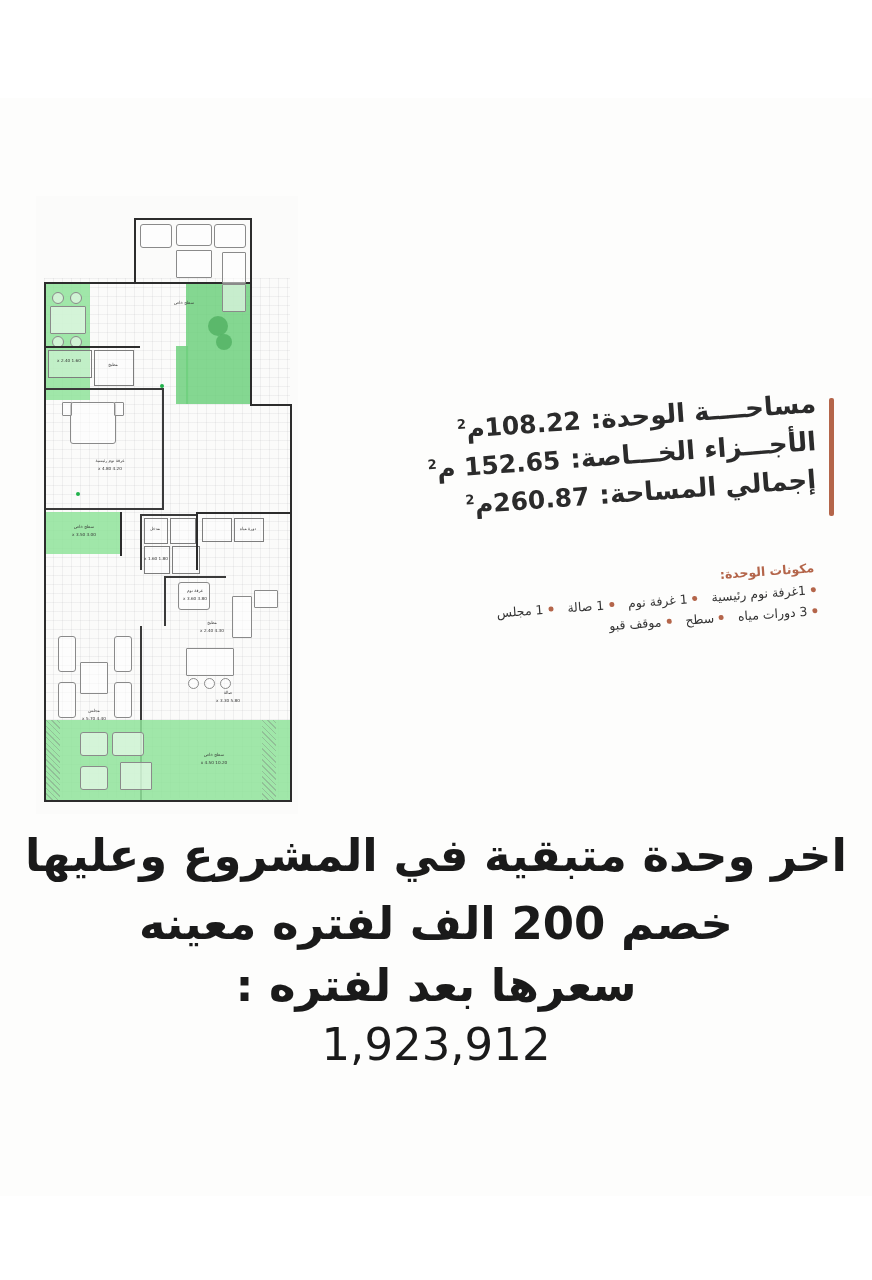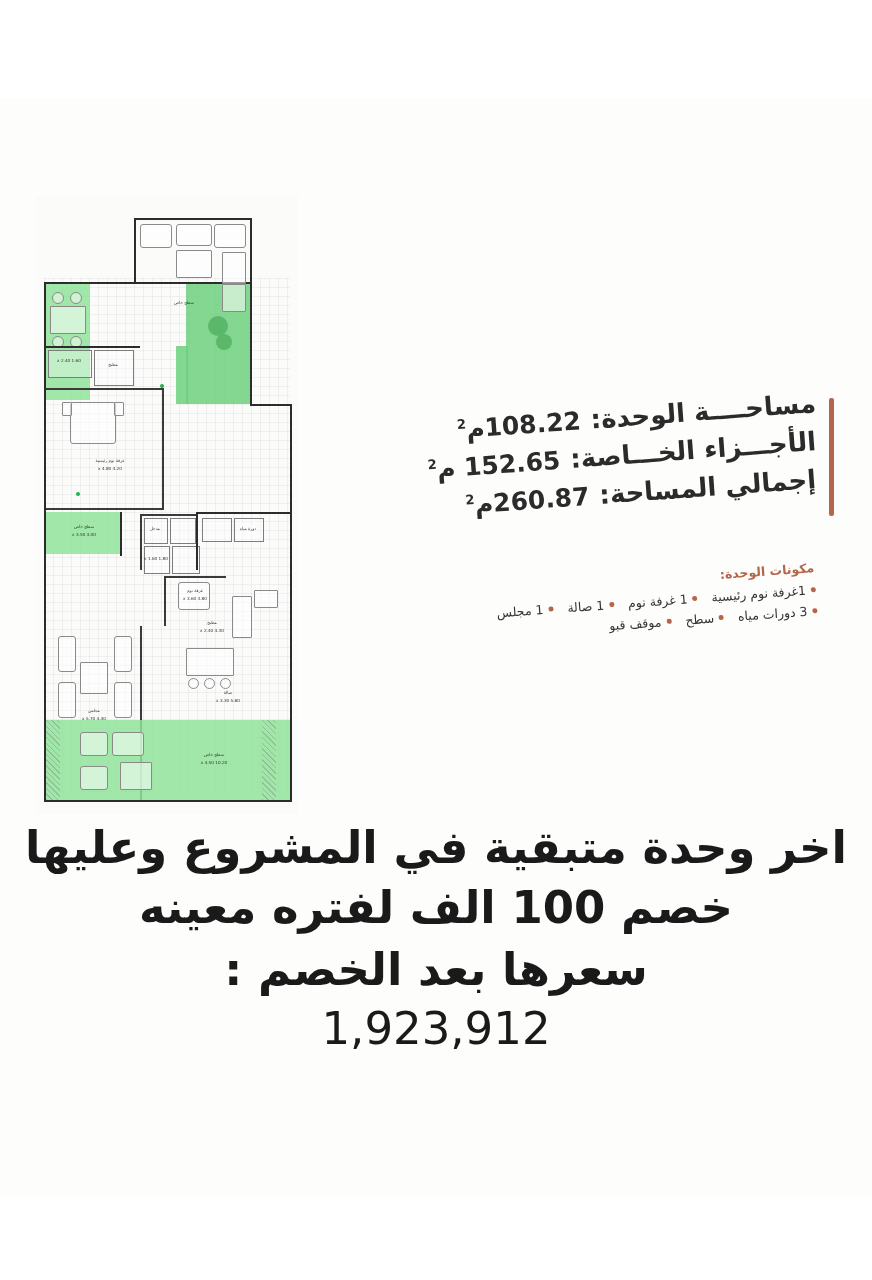--- a/index.html
+++ b/index.html
@@ -209,20 +209,21 @@
     width: 872px;
     text-align: center;
     direction: rtl;
     color: #1a1a1a;
   }
   .hl-1, .hl-2, .hl-3 {
     font-size: 45px;
     font-weight: 700;
     line-height: 1.33;
     letter-spacing: -0.5px;
+    margin-top: 8px;
   }
   .hl-3 { margin-top: 2px; }
   .price {
     font-size: 45px;
     font-weight: 400;
     margin-top: 2px;
     direction: ltr;
     letter-spacing: 0px;
   }
 </style>
@@ -395,18 +396,18 @@
         </span>
       <span class="comp-item">
           <span class="bullet"></span>
           <span>موقف قبو</span>
         </span>
     </div>
   </div>
 
   <div class="headline">
     <div class="hl-1">اخر وحدة متبقية في المشروع وعليها</div>
-    <div class="hl-2">خصم 100 الف لفتره معينه</div>
-    <div class="hl-3">سعرها بعد الخصم :</div>
+    <div class="hl-2">خصم 200 الف لفتره معينه</div>
+    <div class="hl-3">سعرها بعد لفتره :</div>
     <div class="price">1,923,912</div>
   </div>
 
 </div>
 
 </body></html>

